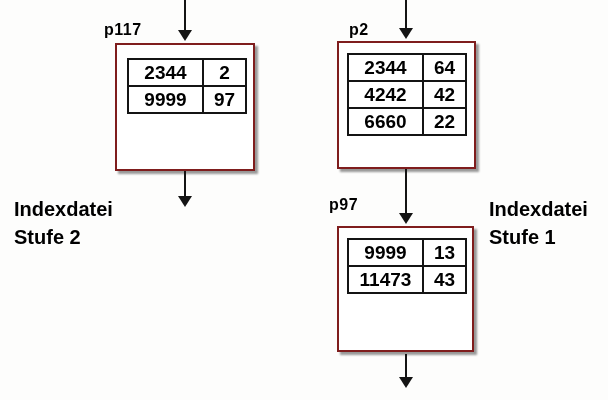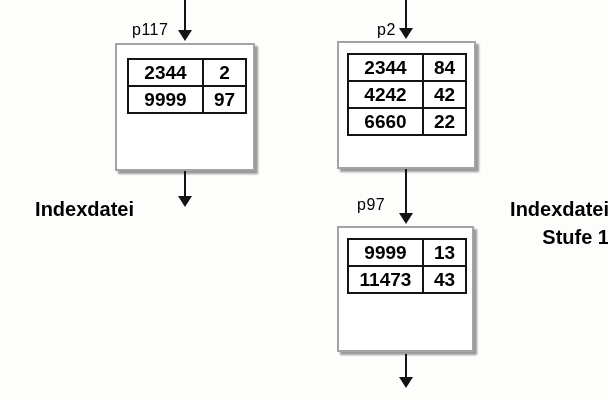--- a/index.html
+++ b/index.html
@@ -3,35 +3,35 @@
 <meta charset="utf-8">
 <style>
   html, body { margin:0; padding:0; background:#fdfdfc; }
   .canvas {
     position:relative; width:608px; height:400px; overflow:hidden;
     background:#fdfdfc; color:#000;
     font-family:"Liberation Sans", sans-serif;
   }
   .node-box {
     position:absolute; box-sizing:border-box;
-    background:#ffffff; border:2px solid #a3a3a3;
+    background:#ffffff; border:2px solid #7f1d1d;
     box-shadow:3px 3px 2px rgba(0,0,0,0.40);
   }
   .node-label {
-    position:absolute; font-size:16px; font-weight:400; letter-spacing:0.5px;margin-left:28px;
+    position:absolute; font-size:16px; font-weight:700; letter-spacing:0.5px;
   }
   table.kv { position:absolute; border-collapse:collapse; background:#ffffff; }
   table.kv td {
     border:2px solid #141414; padding:0; text-align:center;
     font-size:19px; font-weight:600; font-family:"Liberation Sans", sans-serif;
   }
   td.key { width:73px; height:25px; }
   td.ptr { width:41px; }
   .caption {
-    position:absolute; width:120px; text-align:right;
+    position:absolute; width:120px; text-align:left;
     font-size:20px; font-weight:600; line-height:28px;
   }
   .arrow { position:absolute; width:14px; }
   .arrow .shaft {
     position:absolute; left:6px; top:0; width:2px;
     height:calc(100% - 10px); background:#141414;
   }
   .arrow .head {
     position:absolute; left:0; bottom:0; width:0; height:0;
     border-left:7px solid transparent; border-right:7px solid transparent;
@@ -65,35 +65,36 @@
       </table>
   </div>
 
   <div class="arrow" style="left:178px; top:171px; height:36px">
     <div class="shaft"></div>
     <div class="head"></div>
   </div>
 
   <div class="caption" style="left:14px; top:195px">
     <div>Indexdatei</div>
+    <div>Stufe 2</div>
   </div>
 
   <div class="arrow" style="left:399px; top:0; height:39px">
     <div class="shaft"></div>
     <div class="head"></div>
   </div>
 
   <div class="node-label" style="left:349px; top:21px">p2</div>
 
   <div class="node-box" style="left:337px; top:41px; width:139px; height:128px">
     <table class="kv" style="left:8px; top:10px">
       <tbody>
           <tr>
         <td class="key">2344</td>
-        <td class="ptr">84</td>
+        <td class="ptr">64</td>
       </tr>
       <tr>
         <td class="key">4242</td>
         <td class="ptr">42</td>
       </tr>
       <tr>
         <td class="key">6660</td>
         <td class="ptr">22</td>
       </tr>
     </tbody>

